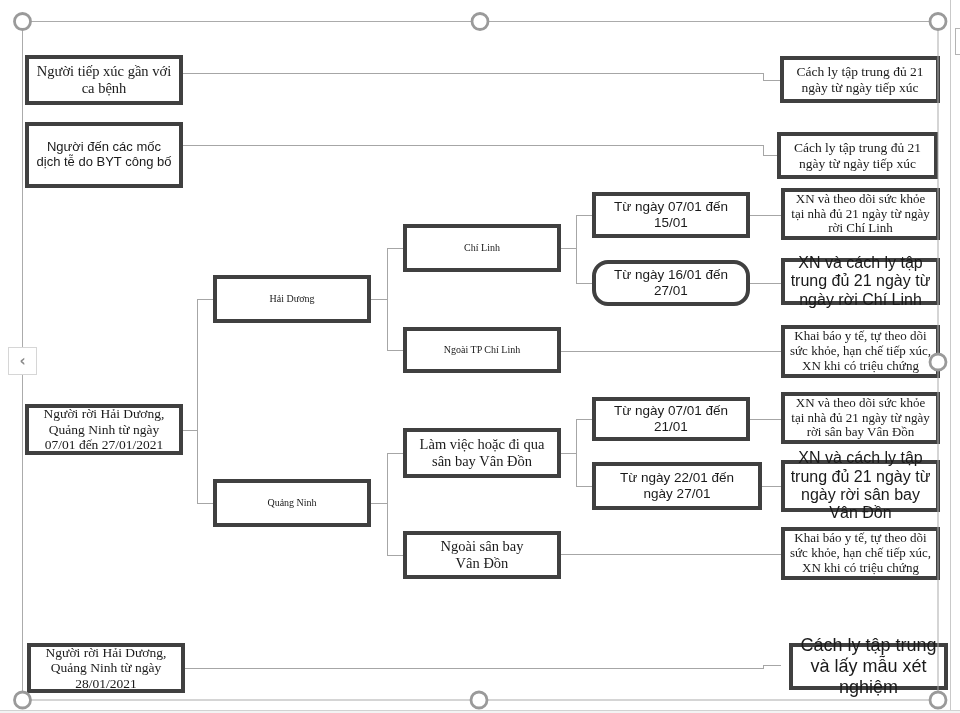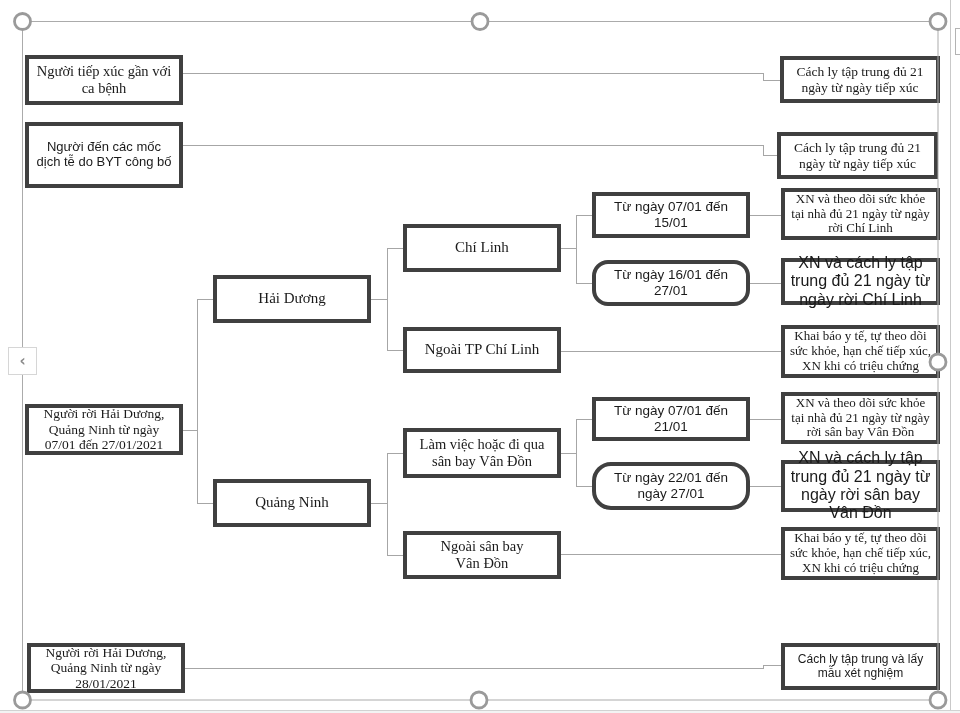--- a/index.html
+++ b/index.html
@@ -11,26 +11,26 @@
   }
   .box{
     position:absolute;box-sizing:border-box;
     border:4px solid #404040;background:#ffffff;
     display:flex;align-items:center;justify-content:center;
     text-align:center;line-height:1.15;
     padding:2px 5px;
   }
   .serif{font-family:"Liberation Serif","DejaVu Serif",serif;}
   .sans{font-family:"Liberation Sans","DejaVu Sans",sans-serif;}
-  .f15{font-size:15px;}
+  .f15{font-size:10px;}
   .f14{font-size:14.5px;}
   .f135{font-size:13.5px;}
   .f13{font-size:13px;}
   .f125{font-size:16px;}
-  .f12{font-size:12px;}
+  .f12{font-size:18px;margin-left:8px;}
   svg.overlay{position:absolute;left:0;top:0;pointer-events:none;}
   #collapse-btn{
     position:absolute;left:8px;top:347px;width:29px;height:28px;
     box-sizing:border-box;border:1px solid #d6d6d6;background:#ffffff;
     display:flex;align-items:center;justify-content:center;
     color:#8a8a8a;font-family:"DejaVu Sans",sans-serif;
     font-size:15px;font-weight:bold;z-index:30;cursor:pointer;
   }
   #page-edge-right{position:absolute;left:950px;top:0;width:1px;height:713px;background:#c9c9c9;}
   #page-edge-bottom{position:absolute;left:0;top:710px;width:960px;height:1px;background:#d2d2d2;}
@@ -102,21 +102,21 @@
 
   <div class="box sans f135" style="left:592px;top:192px;width:158px;height:46px;padding:2px 2px;">
       <span>Từ ngày 07/01 đến 15/01</span>
     </div>
   <div class="box sans f135" style="left:592px;top:260px;width:158px;height:46px;padding:2px 2px;border-radius:16px;">
       <span>Từ ngày 16/01 đến 27/01</span>
     </div>
   <div class="box sans f135" style="left:592px;top:397px;width:158px;height:44px;padding:2px 2px;">
       <span>Từ ngày 07/01 đến 21/01</span>
     </div>
-  <div class="box sans f135" style="left:592px;top:462px;width:158px;height:48px;padding:12px 14px;border-radius:19px;">
+  <div class="box sans f135" style="left:592px;top:462px;width:170px;height:48px;padding:12px 14px;">
       <span>Từ ngày 22/01 đến ngày 27/01</span>
     </div>
 
   <div class="box serif f13" style="left:781px;top:188px;width:159px;height:52px;">
       <span>XN và theo dõi sức khỏe tại nhà đủ 21 ngày từ ngày rời Chí Linh</span>
     </div>
   <div class="box sans f125" style="left:781px;top:258px;width:159px;height:47px;padding:2px 2px;">
       <span>XN và cách ly tập trung đủ 21 ngày từ ngày rời Chí Linh</span>
     </div>
   <div class="box serif f13" style="left:781px;top:325px;width:159px;height:53px;">

